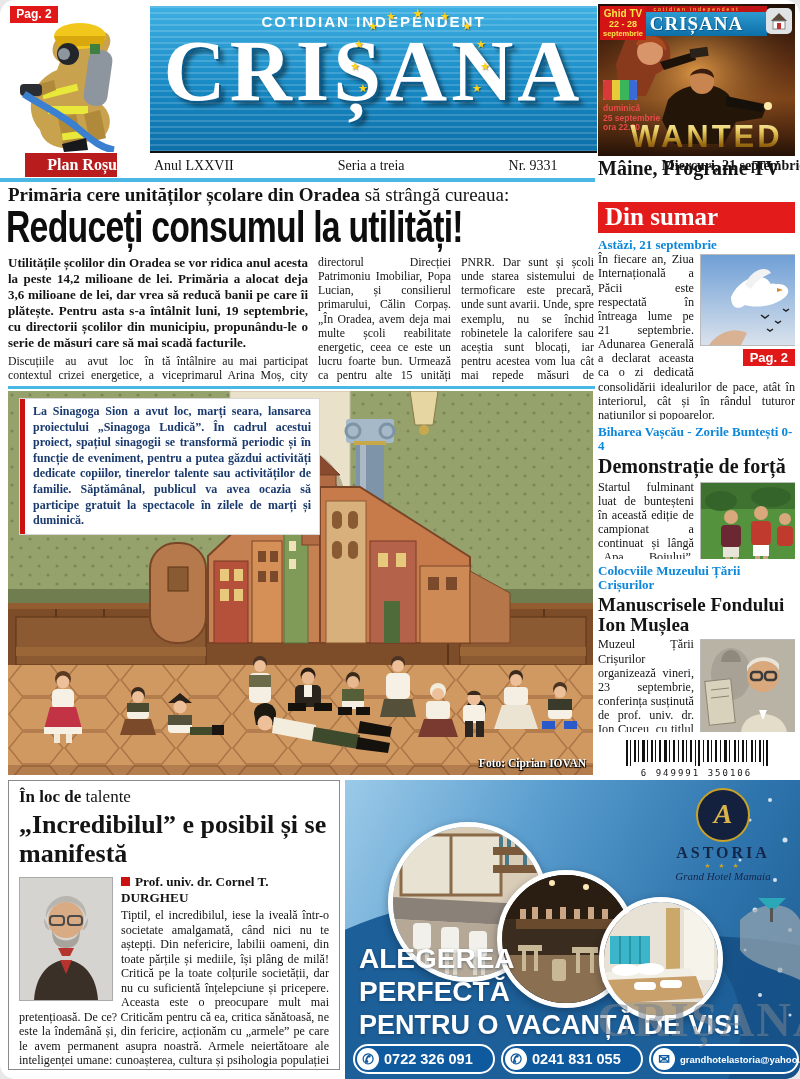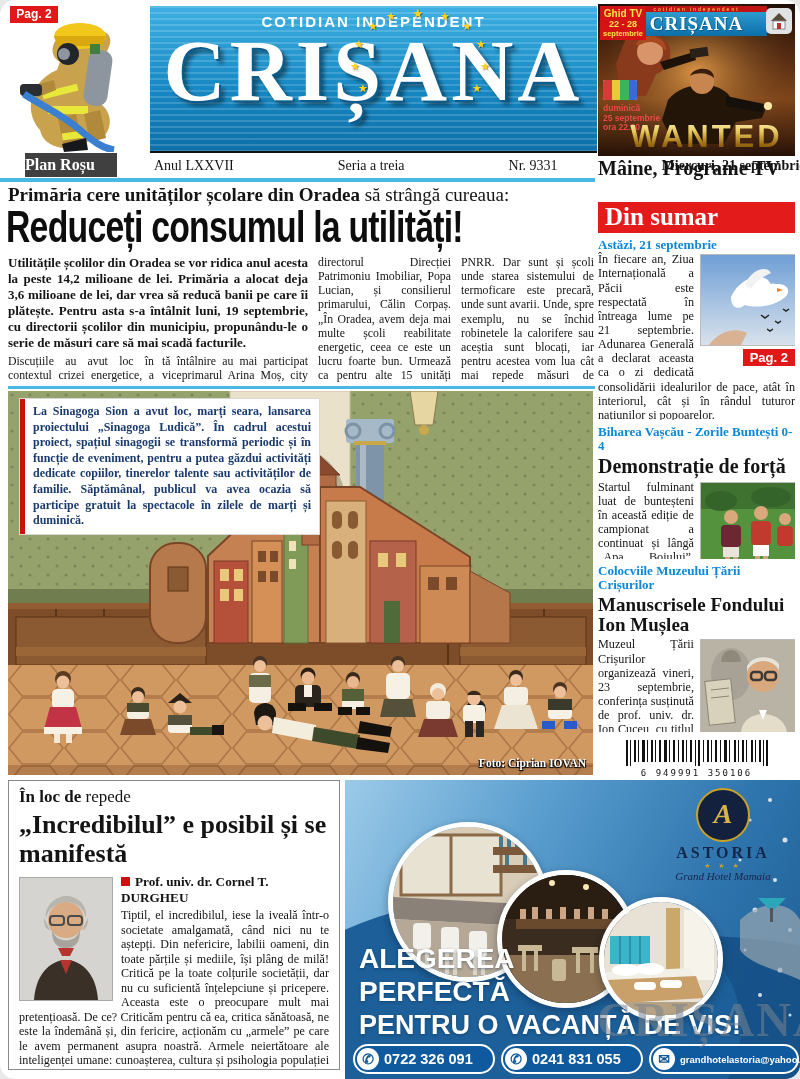--- a/index.html
+++ b/index.html
@@ -17,22 +17,22 @@
   .masthead .stripes{position:absolute;inset:0;
     background:repeating-linear-gradient(180deg,rgba(255,255,255,.16) 0 2px,rgba(255,255,255,0) 2px 6px);}
   .m-tagline{position:absolute;top:7px;left:0;right:0;text-align:center;color:#fff;
     font-family:"Liberation Sans",sans-serif;font-weight:bold;font-size:15px;letter-spacing:2px;z-index:2;}
   .m-title{position:absolute;top:18px;left:0;right:0;text-align:center;color:#fff;
     font-weight:bold;font-size:86px;line-height:1.1;letter-spacing:4px;z-index:3;
     text-shadow:2px 2px 0 #0b5c8d,5px 5px 4px rgba(0,0,0,.45);}
   .star{position:absolute;color:#ffd21e;z-index:4;text-shadow:1px 1px 1px rgba(0,0,0,.4);}
 
   
-  .planrosu{left:25px;top:153px;width:92px;height:24px;background:#404040;color:#fff;
-    font-weight:bold;font-size:16px;text-align:left;line-height:24px;}
+  .planrosu{left:25px;top:153px;width:92px;height:24px;background:#b91c1c;color:#fff;
+    font-weight:bold;font-size:16px;text-align:right;line-height:24px;}
   .infobar{left:150px;top:151px;width:447px;height:26px;border-top:2px solid #111;
     display:flex;align-items:center;justify-content:space-between;font-size:14px;gap:48px;}
   .infobar span{padding:0 4px;white-space:nowrap;}
   .infobar .sep{width:1px;height:14px;background:#999;}
   .info-date{font-weight:bold;}
   .cyanrule{background:#49b8e5;}
 
   
   .tvguide{left:598px;top:4px;width:197px;height:152px;overflow:hidden;
     background:linear-gradient(180deg,#1c0e06 0%,#5a2a10 38%,#8a4a1a 62%,#241107 100%);}
@@ -578,21 +578,21 @@
           <rect x="141" width="1" height="26"></rect>
             <rect x="144" width="2" height="26"></rect>
         </g>
       </svg>
       <div class="digits">6 949991 350106</div>
     </div>
   </div>
 
   <div class="abs opinion">
     <div class="op-head">
-      <b>În loc de</b><span> repede</span>
+      <b>În loc de</b><span> talente</span>
     </div>
     <div class="op-title">„Incredibilul” e posibil și se manifestă</div>
     <svg class="op-photo" viewBox="0 0 92 122">
       <rect width="92" height="122" fill="#d6d4d0"></rect>
       <rect width="92" height="122" fill="url(#none)"></rect>
       <circle cx="46" cy="42" r="18" fill="#d9ab85"></circle>
       <path d="M26,40 C24,26 38,18 46,18 C56,18 68,26 66,40 C64,30 56,24 46,24 C38,24 28,30 26,40 Z" fill="#b8b4ae"></path>
       <path d="M24,40 a6,10 0 0 0 6,12 Z" fill="#b8b4ae"></path>
         <path d="M68,40 a6,10 0 0 1 -6,12 Z" fill="#b8b4ae"></path>
       <rect x="30" y="38" width="14" height="9" rx="3" fill="none" stroke="#4a4a4a" stroke-width="2"></rect>

